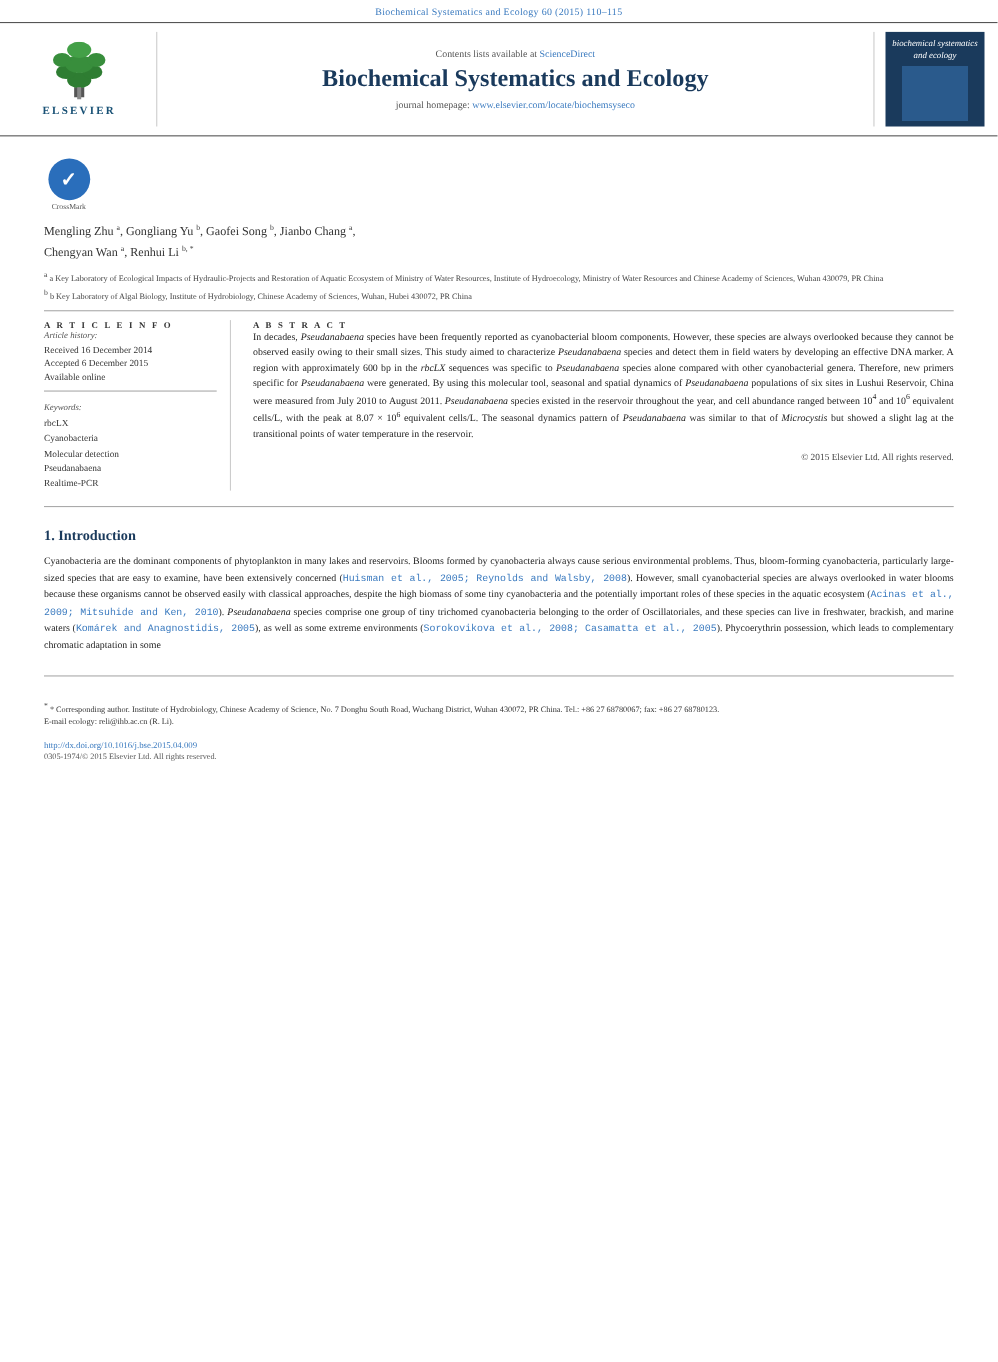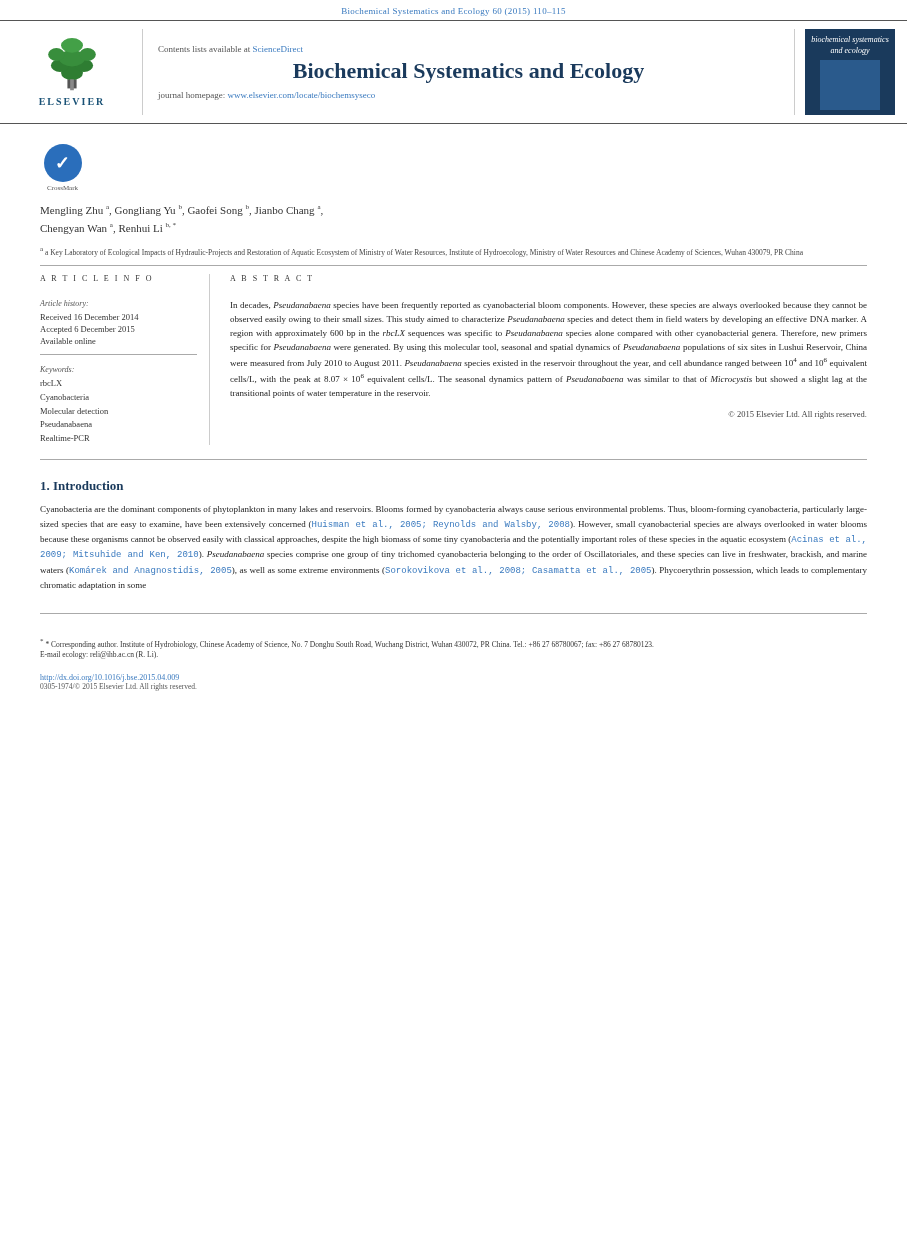--- a/index.html
+++ b/index.html
@@ -47,20 +47,21 @@
       font-size: 10px;
       font-weight: bold;
       color: #1a5276;
       letter-spacing: 2px;
       margin-top: 3px;
     }
     .header-center {
       flex: 1;
       display: flex;
       flex-direction: column;
+      align-items: center;
       justify-content: center;
       border-left: 1px solid #ccc;
       border-right: 1px solid #ccc;
       padding: 0 15px;
     }
     .contents-line {
       font-size: 9px;
       color: #555;
       margin-bottom: 4px;
     }
@@ -184,25 +185,25 @@
       width: 170px;
       flex-shrink: 0;
       border-right: 1px solid #ccc;
       padding-right: 12px;
     }
     .right-col {
       flex: 1;
     }
     .section-heading {
       font-size: 8px;
-      font-weight: normal;
+      font-weight: bold;
       letter-spacing: 2px;
       color: #333;
       text-transform: uppercase;
-      margin-bottom: 16px;
+      margin-bottom: 0;
     }
     .article-info-label {
       font-size: 8px;
       font-style: italic;
       color: #555;
       margin-bottom: 4px;
     }
     .article-info-value {
       font-size: 8.5px;
       color: #333;
@@ -345,20 +346,23 @@
     Gaofei Song <sup>b</sup>,
     Jianbo Chang <sup>a</sup>,<br>
     Chengyan Wan <sup>a</sup>,
     Renhui Li <sup>b, *</sup>
   </div>
 
   <div class="affiliations">
     <div class="affil-line">
       <sup>a</sup> <span>a Key Laboratory of Ecological Impacts of Hydraulic-Projects and Restoration of Aquatic Ecosystem of Ministry of Water Resources, Institute of Hydroecology, Ministry of Water Resources and Chinese Academy of Sciences, Wuhan 430079, PR China</span>
     </div>
+    <div class="affil-line">
+      <sup>b</sup> <span>b Key Laboratory of Algal Biology, Institute of Hydrobiology, Chinese Academy of Sciences, Wuhan, Hubei 430072, PR China</span>
+    </div>
   </div>
 
   <hr class="divider">
 
   <div class="two-column">
 
     <div class="left-col">
       <div class="section-heading">A R T I C L E   I N F O</div>
 
       <div class="article-info-label">Article history:</div>

